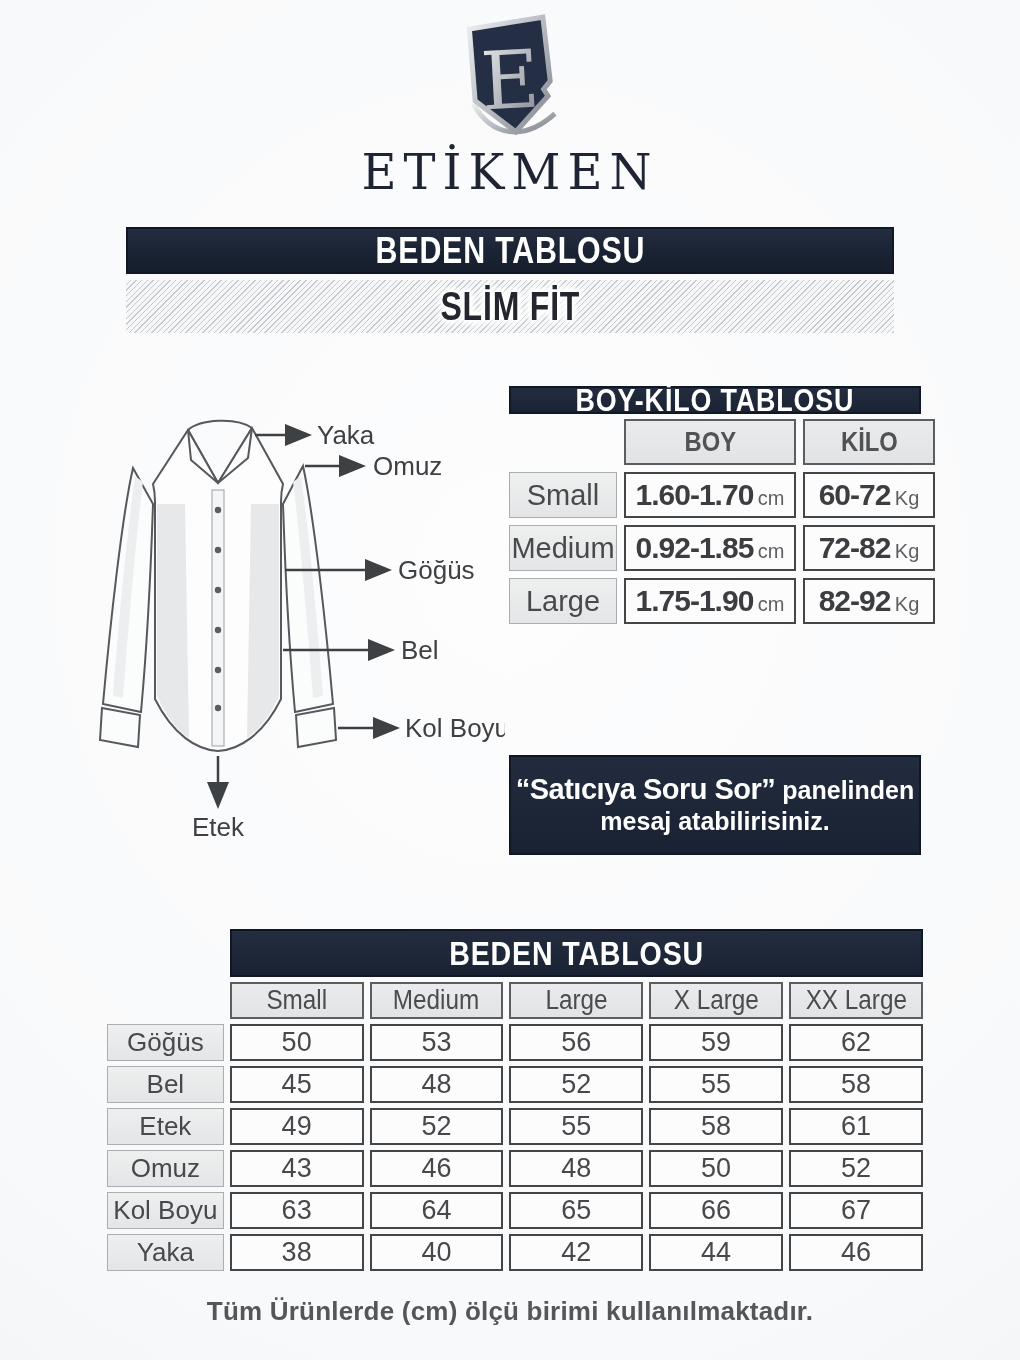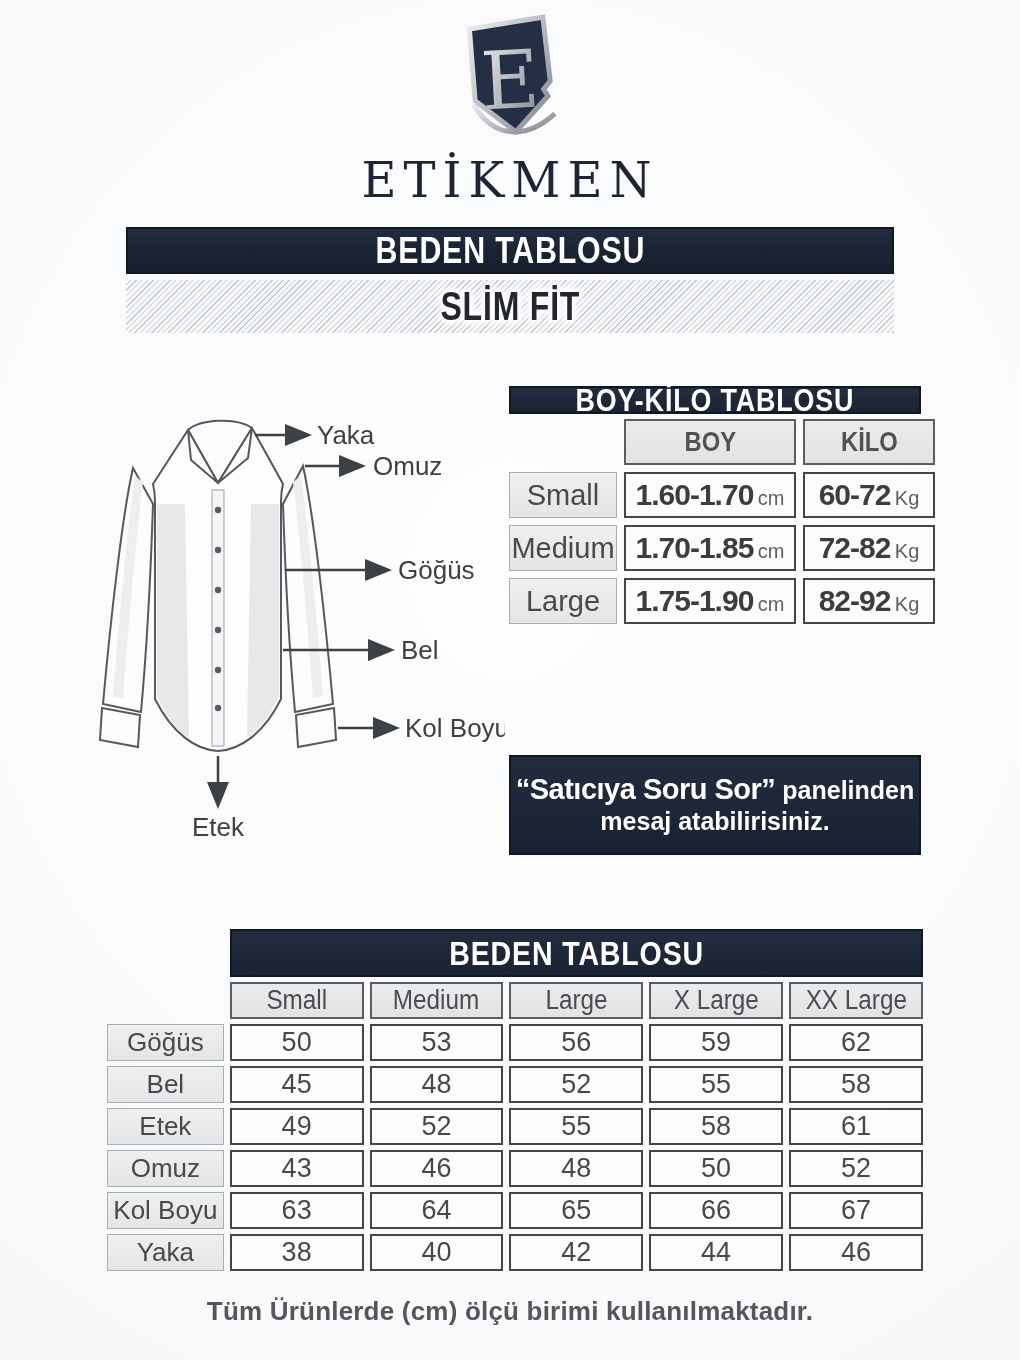--- a/index.html
+++ b/index.html
@@ -10,21 +10,21 @@
   }
   .canvas {
     position:relative; width:1020px; height:1360px;
     background: radial-gradient(130% 105% at 50% 42%, #fdfdfe 0%, #f8f9fa 55%, #eceef1 100%);
   }
 
   
   .shield-wrap { position:absolute; left:0; right:0; top:14px; text-align:center; }
   .shield { width:106px; height:128px; }
   .brand-name {
-    position:absolute; left:0; right:0; top:152px; text-align:center;
+    position:absolute; left:0; right:0; top:144px; text-align:center;
     font-family:"DejaVu Serif","Liberation Serif",serif;
     font-size:48px; color:#1e2433; letter-spacing:7px; font-weight:500;
   }
 
   
   .banner-navy {
     position:absolute; left:126px; top:227px; width:768px; height:47px;
     background:linear-gradient(180deg,#232d3f 0%,#1a2333 55%,#161e2c 100%);
     border:2px solid #101826;
     display:flex; align-items:center; justify-content:center;
@@ -212,21 +212,21 @@
         <th class="cell-head"><span class="cond">BOY</span></th>
         <th class="cell-head"><span class="cond">KİLO</span></th>
       </tr>
       <tr>
         <td class="cell-size">Small</td>
         <td class="cell-val"><span class="bk-num">1.60-1.70</span> <span class="bk-unit">cm</span></td>
         <td class="cell-val"><span class="bk-num">60-72</span> <span class="bk-unit">Kg</span></td>
       </tr>
       <tr>
         <td class="cell-size">Medium</td>
-        <td class="cell-val"><span class="bk-num">1.70-1.85</span> <span class="bk-unit">cm</span></td>
+        <td class="cell-val"><span class="bk-num">0.92-1.85</span> <span class="bk-unit">cm</span></td>
         <td class="cell-val"><span class="bk-num">72-82</span> <span class="bk-unit">Kg</span></td>
       </tr>
       <tr>
         <td class="cell-size">Large</td>
         <td class="cell-val"><span class="bk-num">1.75-1.90</span> <span class="bk-unit">cm</span></td>
         <td class="cell-val"><span class="bk-num">82-92</span> <span class="bk-unit">Kg</span></td>
       </tr>
     </tbody>
       </table>
   </div>

